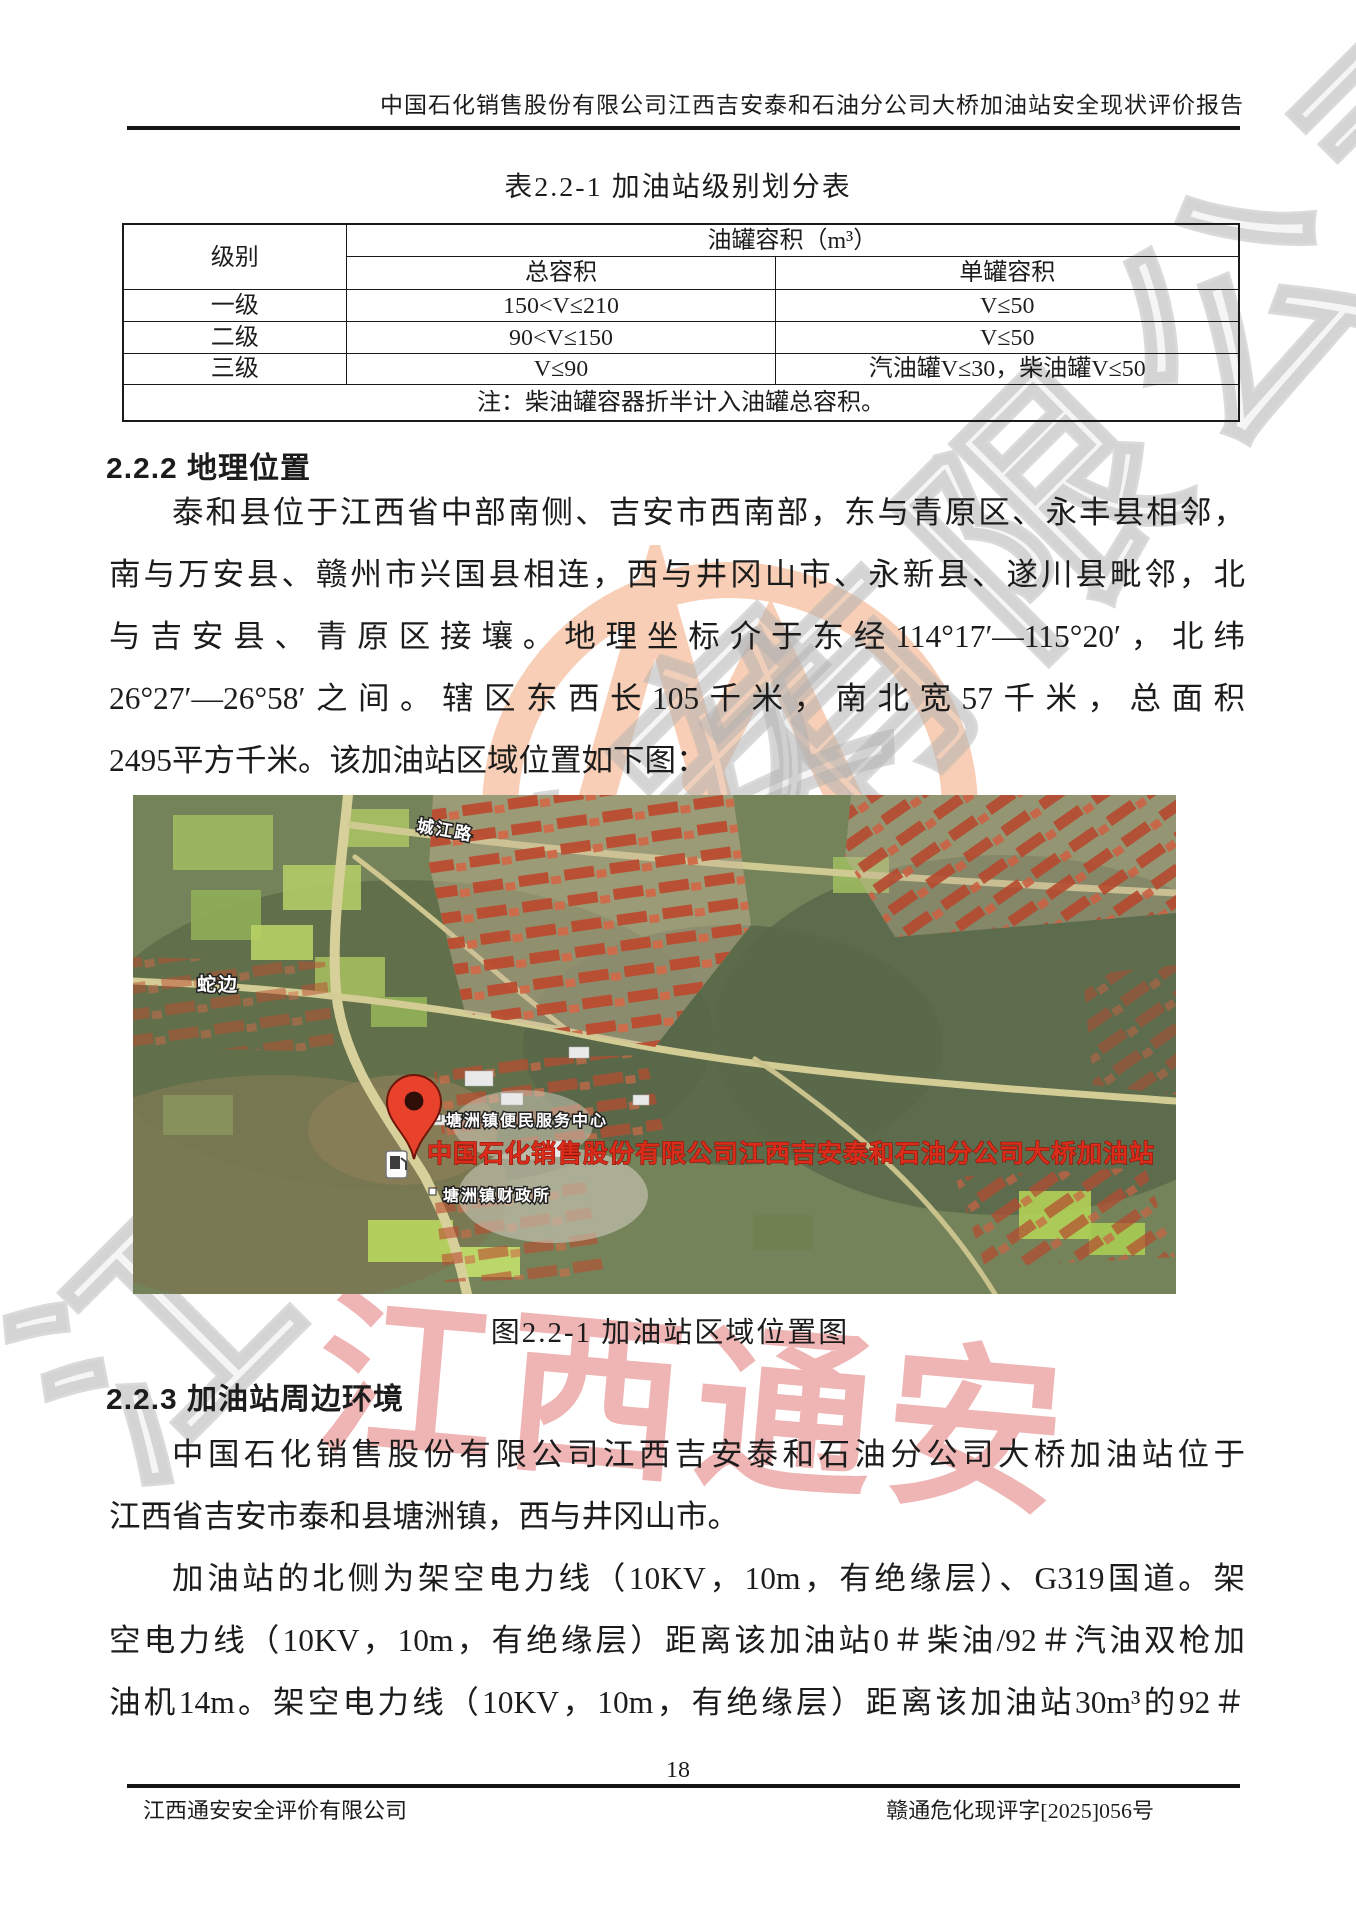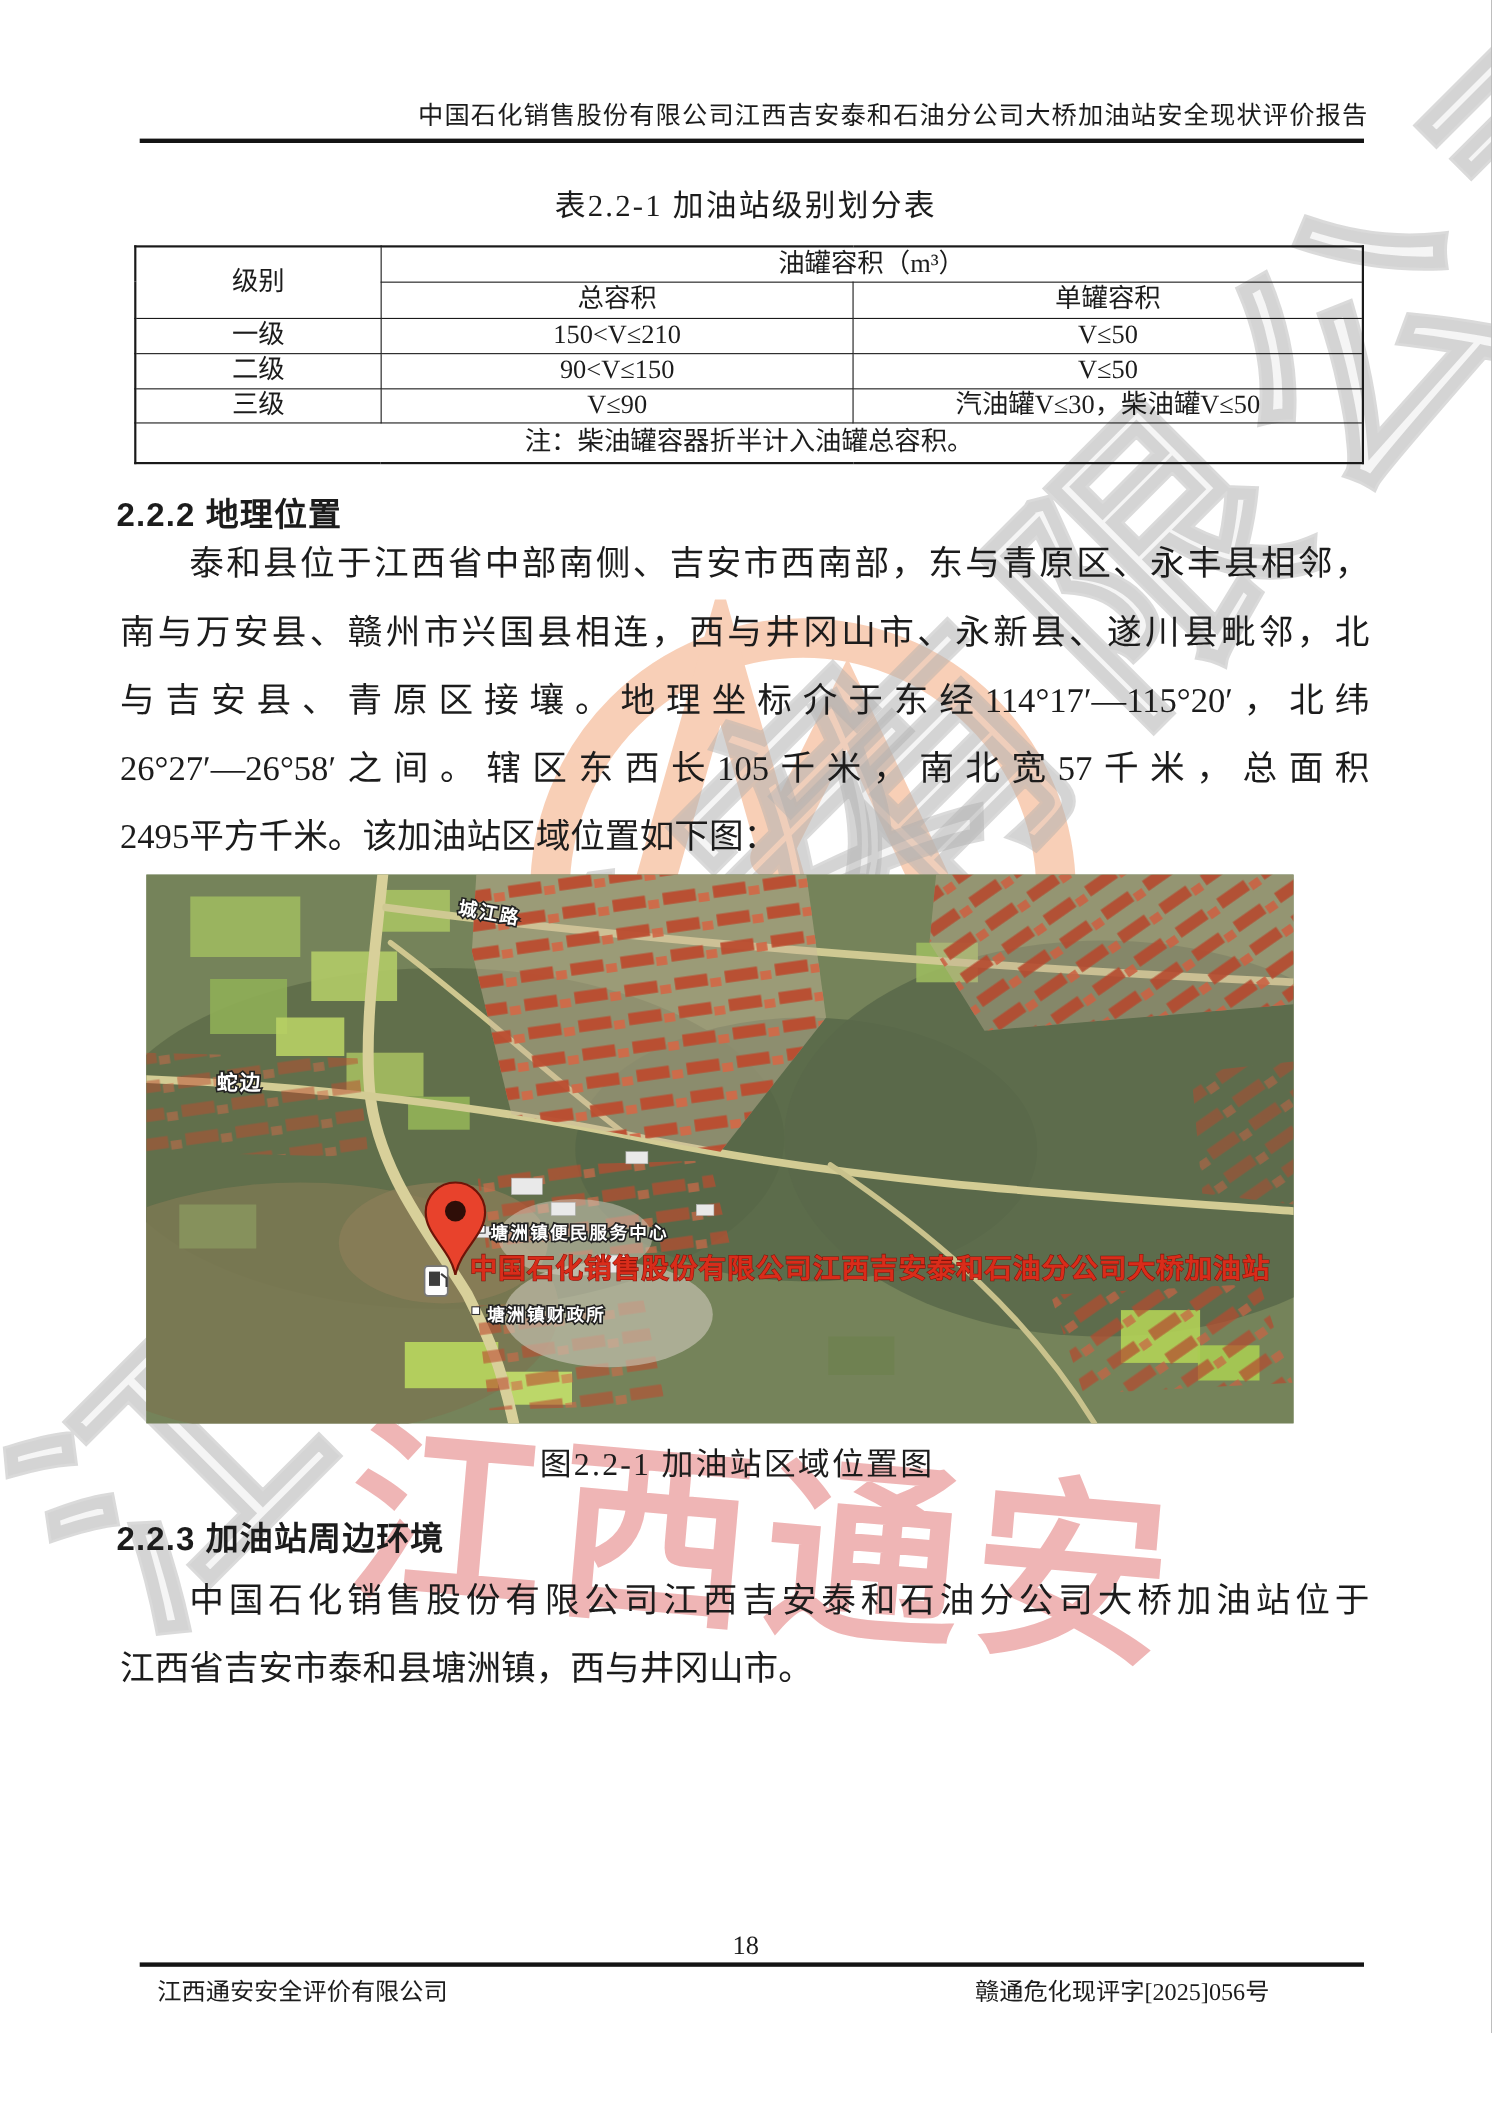--- a/index.html
+++ b/index.html
@@ -199,20 +199,25 @@
       <text class="ml red-ml" x="294" y="367" font-size="25">中国石化销售股份有限公司江西吉安泰和石油分公司大桥加油站</text>
     </svg>
   </div>
 
   <div class="layer fig-caption">图2.2-1  加油站区域位置图</div>
   <div id="h-env" class="layer sec-h">2.2.3 加油站周边环境</div>
   <div id="p-env1" class="layer para">
     <div class="line indent">中国石化销售股份有限公司江西吉安泰和石油分公司大桥加油站位于</div>
     <div class="line short">江西省吉安市泰和县塘洲镇，西与井冈山市。</div>
   </div>
+  <div id="p-env2" class="layer para">
+    <div class="line indent">加油站的北侧为架空电力线（10KV，10m，有绝缘层）、G319国道。架</div>
+    <div class="line">空电力线（10KV，10m，有绝缘层）距离该加油站0＃柴油/92＃汽油双枪加</div>
+    <div class="line">油机14m。架空电力线（10KV，10m，有绝缘层）距离该加油站30m³的92＃</div>
+  </div>
 
   <div class="layer page-num">18</div>
   <div class="layer footer-rule"></div>
   <div class="layer footer-row">
     <span class="fl">江西通安安全评价有限公司</span>
     <span class="fr">赣通危化现评字[2025]056号</span>
   </div>
 
 </div>
 

